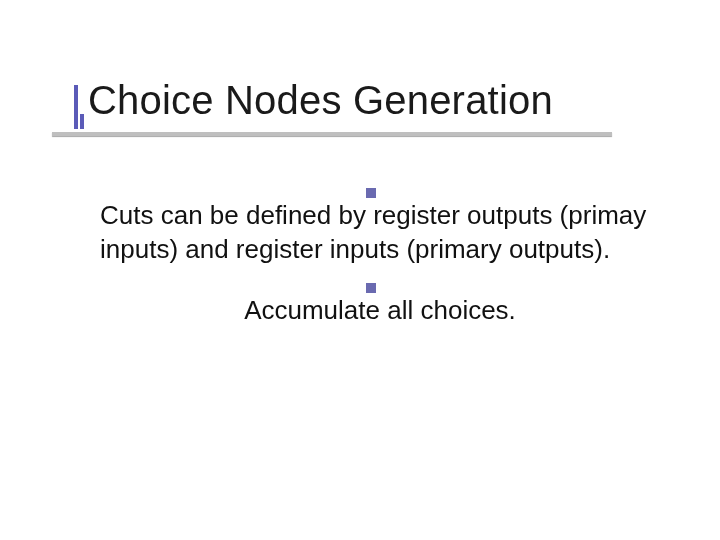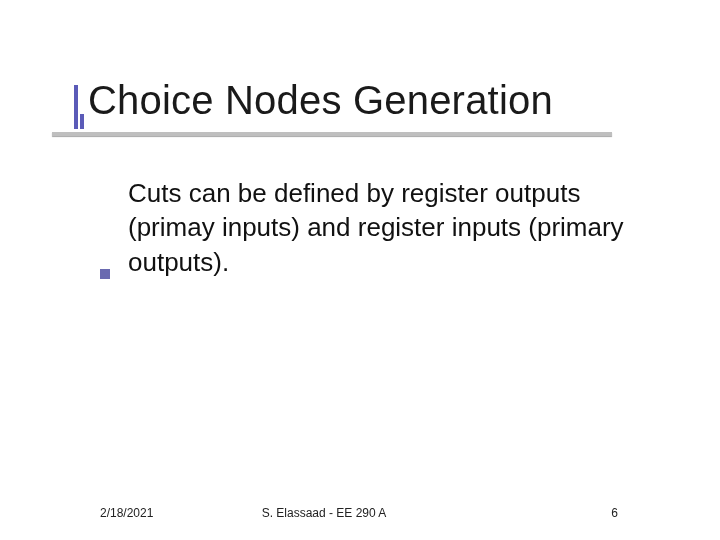--- a/index.html
+++ b/index.html
@@ -7,21 +7,21 @@
   .slide { position: relative; width: 648px; height: 540px; }
   .title-wrap { position: absolute; left: 88px; top: 78px; }
   .accent-bar { position: absolute; width: 4px; background: #5b5bb8;  }
   .accent-bar.long { height: 44px; left: 74px; top: 85px; }
   .accent-bar.short { height: 15px; left: 80px; top: 114px; }
   .title { font-size: 40px; color: #1a1a1a; letter-spacing: 0.2px; }
   .underline { position: absolute; height: 4px; background: #bfbfbf; box-shadow: 0 1px 1px rgba(0,0,0,0.35); }
   .underline.u1 { left: 52px; top: 132px; width: 560px; }
 
   .body { position: absolute; left: 100px; top: 176px; width: 560px; }
-  .item { display: flex; align-items: flex-end; margin-bottom: 4px; }
+  .item { display: flex; align-items: center; margin-bottom: 4px; flex-direction: column; }
   .bullet { width: 10px; height: 10px; background: #6a6ab0; flex: 0 0 auto; margin-top: 12px; margin-right: 18px; }
   .item-text { font-size: 26px; line-height: 1.32; color: #111; }
 
   .footer { position: absolute; left: 0; right: 0; bottom: 20px; height: 20px; }
   .footer .date { position: absolute; left: 100px; bottom: 0; font-size: 12px; color: #222; }
   .footer .author { position: absolute; left: 0; right: 0; bottom: 0; text-align: center; font-size: 12px; color: #222; }
   .footer .pagenum { position: absolute; right: 30px; bottom: 0; font-size: 12px; color: #222; }
 </style>
 </head>
 <body>
@@ -35,21 +35,20 @@
     <div class="title">Choice Nodes Generation</div>
   </div>
 
   <div class="underline u1"></div>
 
   <div class="body">
     <div class="item">
       <div class="bullet"></div>
       <div class="item-text">Cuts can be defined by register outputs (primay inputs) and register inputs (primary outputs).</div>
     </div>
+    <div class="item">
+      <div class="bullet"></div>
+      <div class="item-text">Accumulate all choices.</div>
+    </div>
   </div>
 
-  <div class="footer">
-    <div class="date">2/18/2021</div>
-    <div class="author">S. Elassaad - EE 290 A</div>
-    <div class="pagenum">6</div>
-  </div>
 
 </div>
 
 </body></html>

